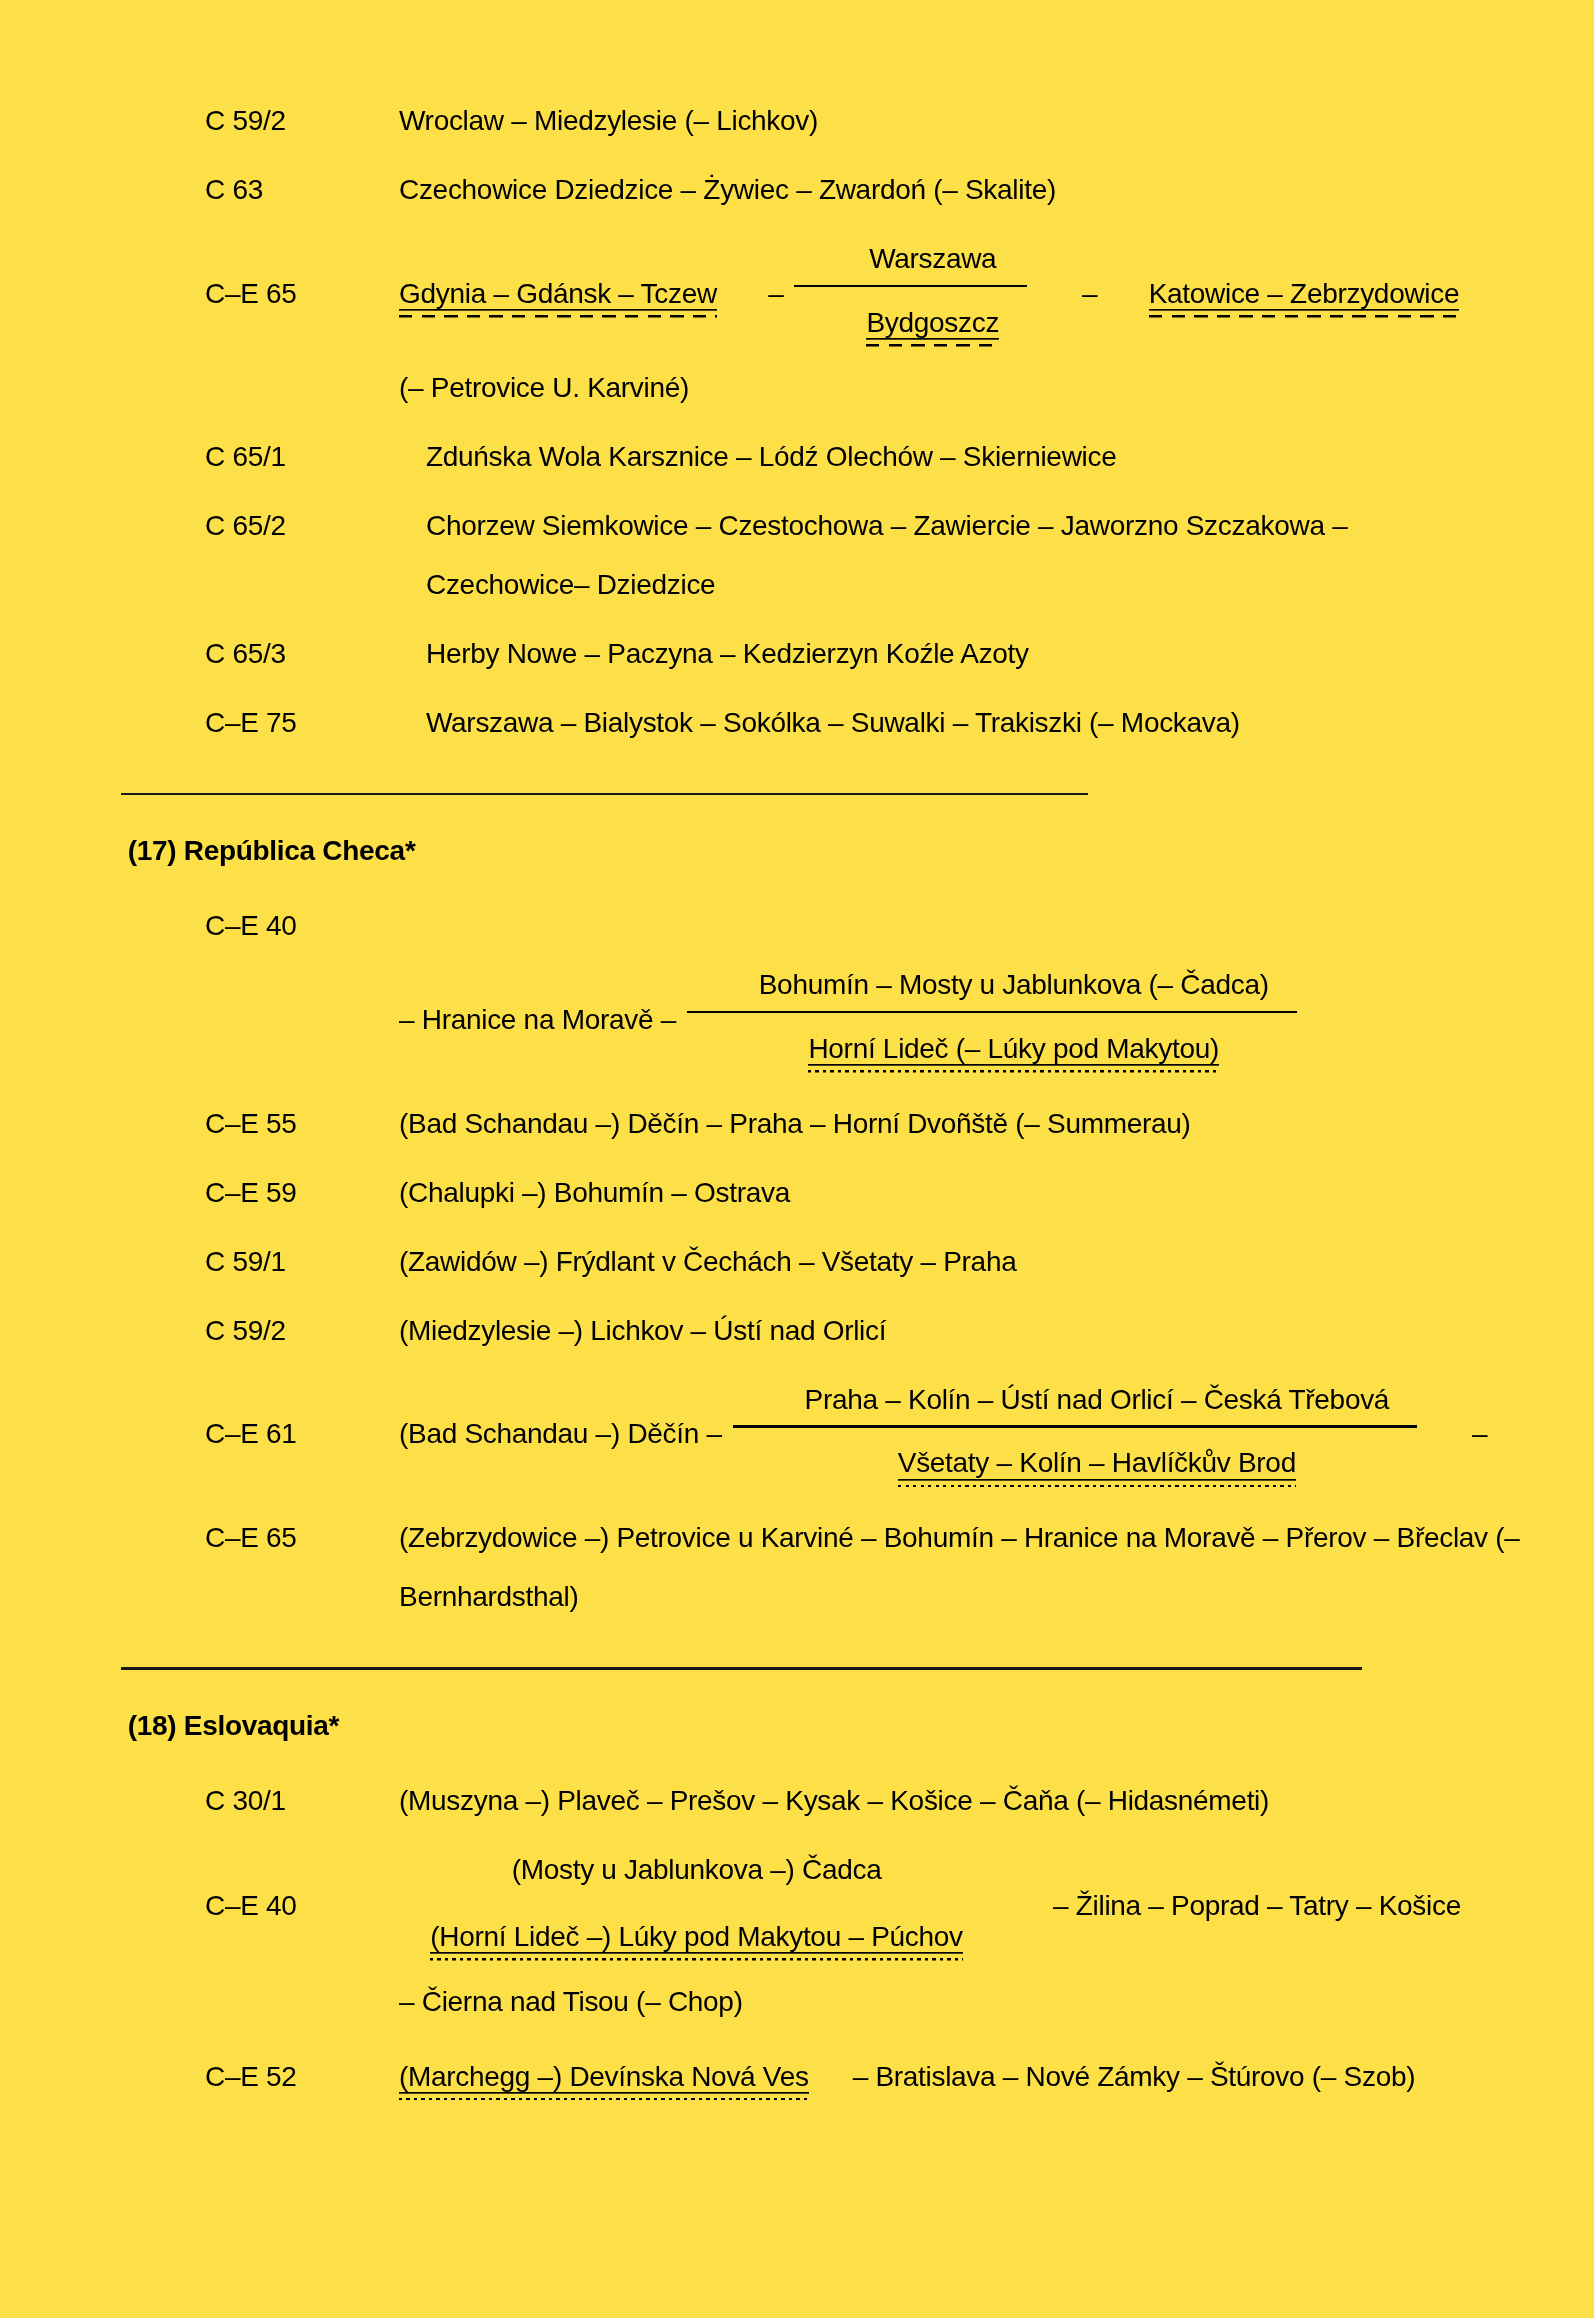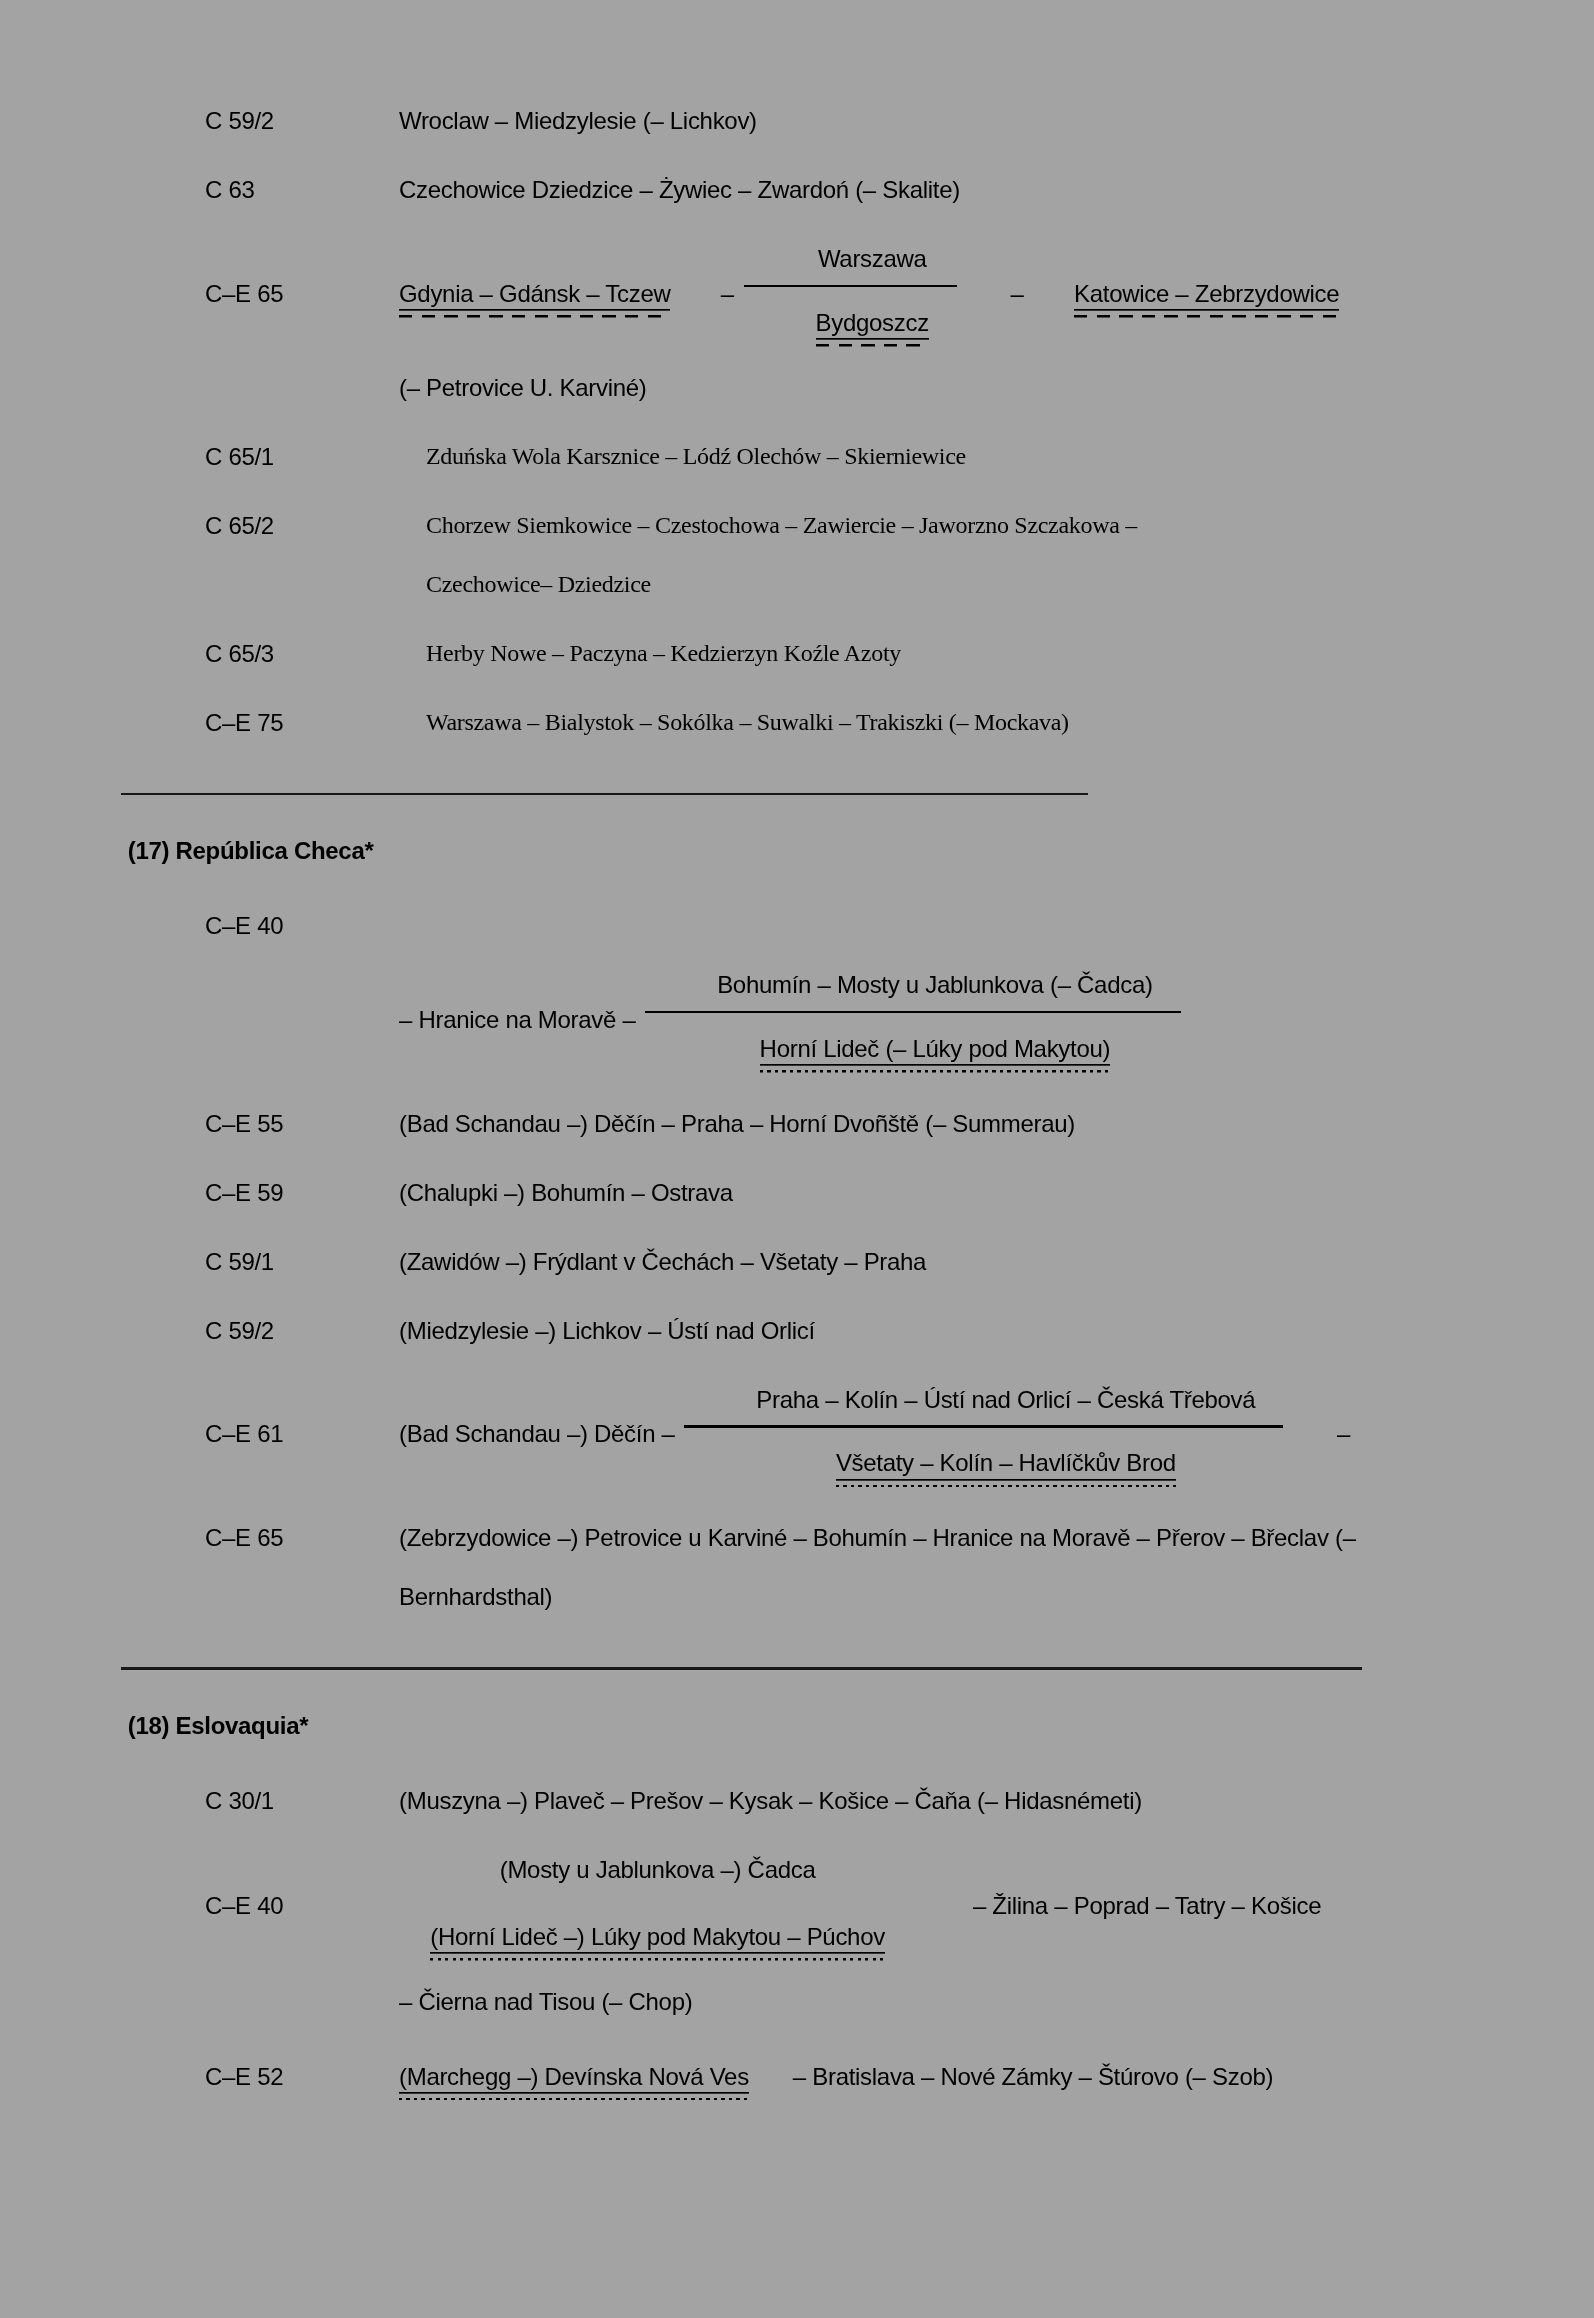--- a/index.html
+++ b/index.html
@@ -1,24 +1,24 @@
 <!DOCTYPE html>
 <html style="font-size:13.4px"><head>
 <meta charset="utf-8">
 <style>
   html, body { margin: 0; padding: 0; background: #e8e8e8; }
   .page {
     position: relative;
     width: 1594px;
     height: 2319px;
     margin: 0 auto;
-    background: #a3a3a3;
+    background: #fde047;
     color: #000000;
     font-family: "Liberation Sans", sans-serif;
-    font-size: 24px;
+    font-size: 28px;
     letter-spacing: -0.3px;
     box-sizing: border-box;
     padding: 102px 50px 0 121px;
     overflow: hidden;
   }
   .section { display: block; }
   .section-heading {
     font-weight: bold;
     line-height: 37px;
     margin: 0 0 38px 6.7px;
@@ -38,21 +38,21 @@
     line-height: 37px;
     white-space: pre;
   }
   .row + .row { margin-top: 22px; }
   .code { width: 150px; flex: 0 0 150px; }
   .route-content {
     display: inline-flex;
     align-items: center;
     white-space: pre;
   }
-  .entry.indent .route-content { margin-left: 27px; font-family: Liberation Serif, serif; }
+  .entry.indent .route-content { margin-left: 27px; }
   .seg { white-space: pre; margin-left: 44px; }
   
   .u-dash, .u-dot {
     padding-top: 5.8px;
     padding-bottom: 5.8px;
     background-repeat: no-repeat, no-repeat;
     background-size: 100% 1.7px, 100% 2.5px;
     background-position: 0 calc(100% - 6.7px), 0 100%;
   }
   .u-dash {

